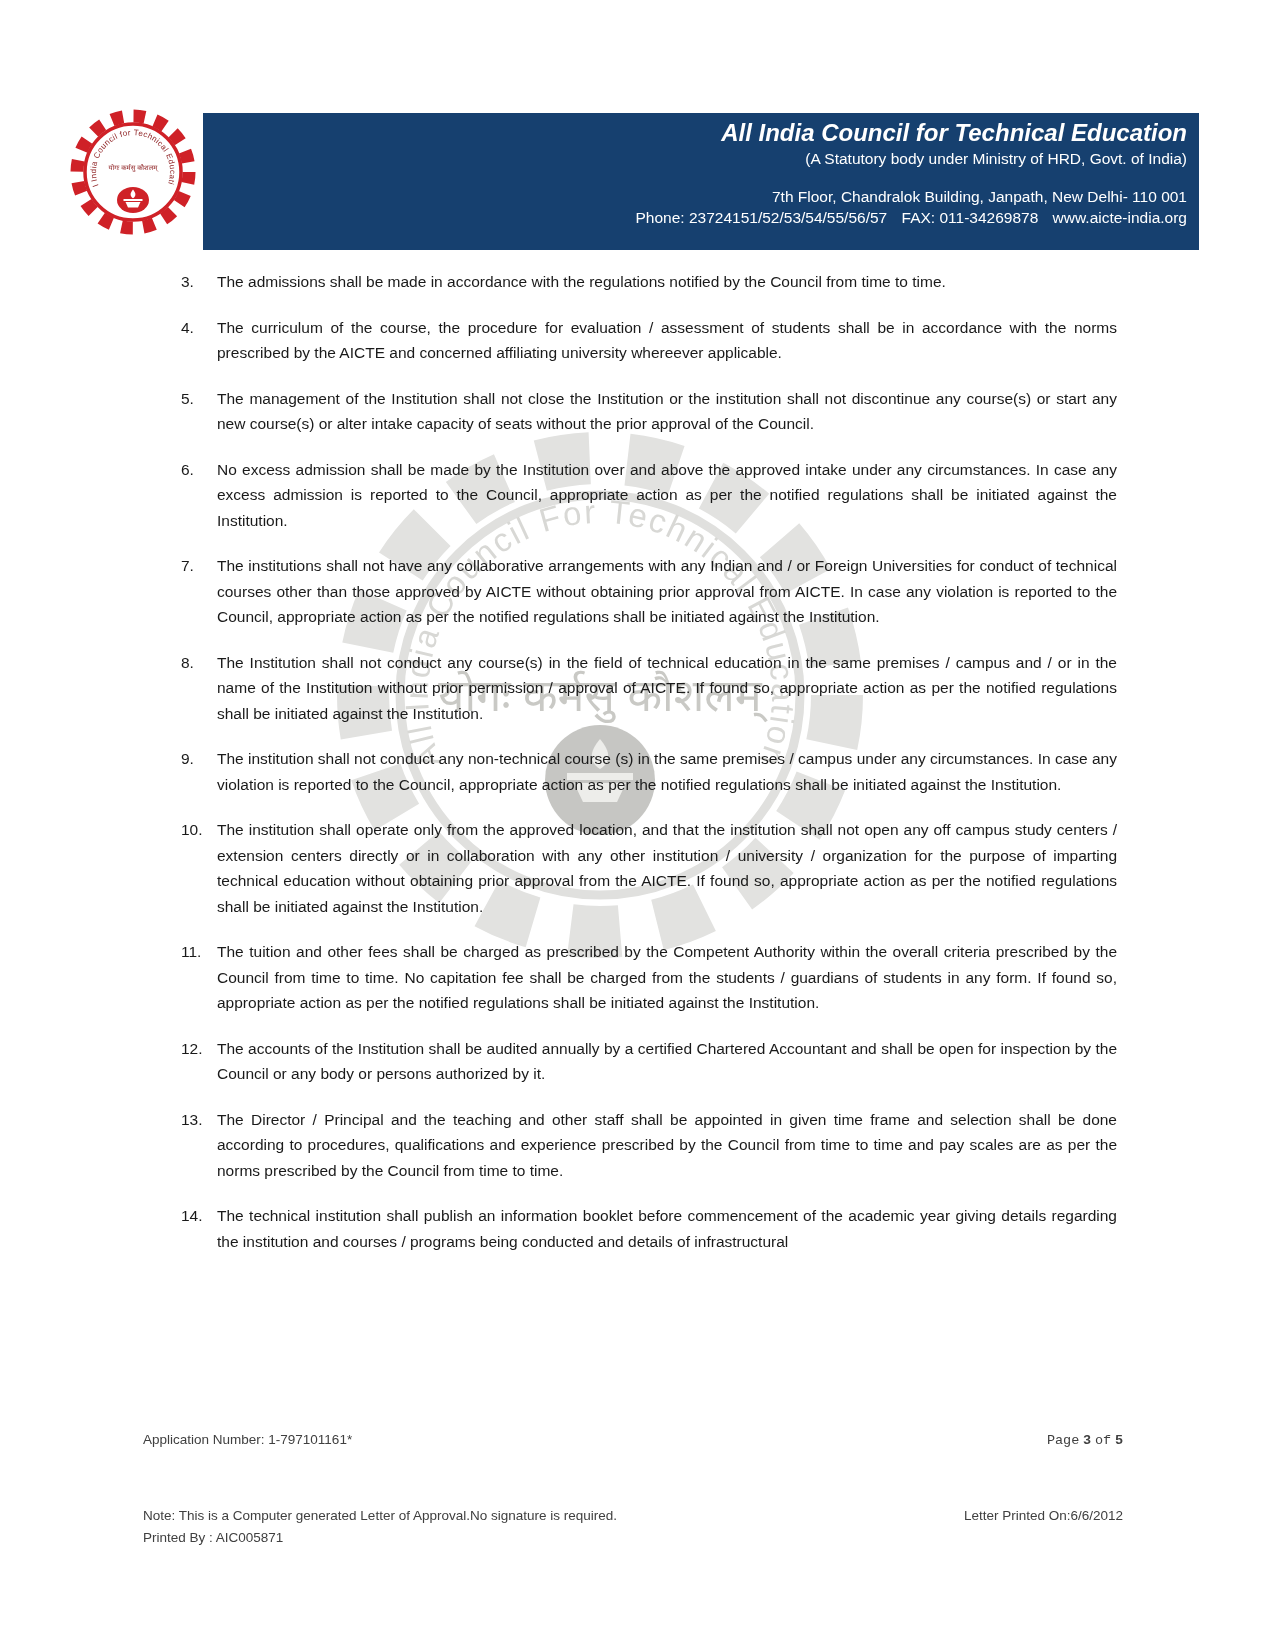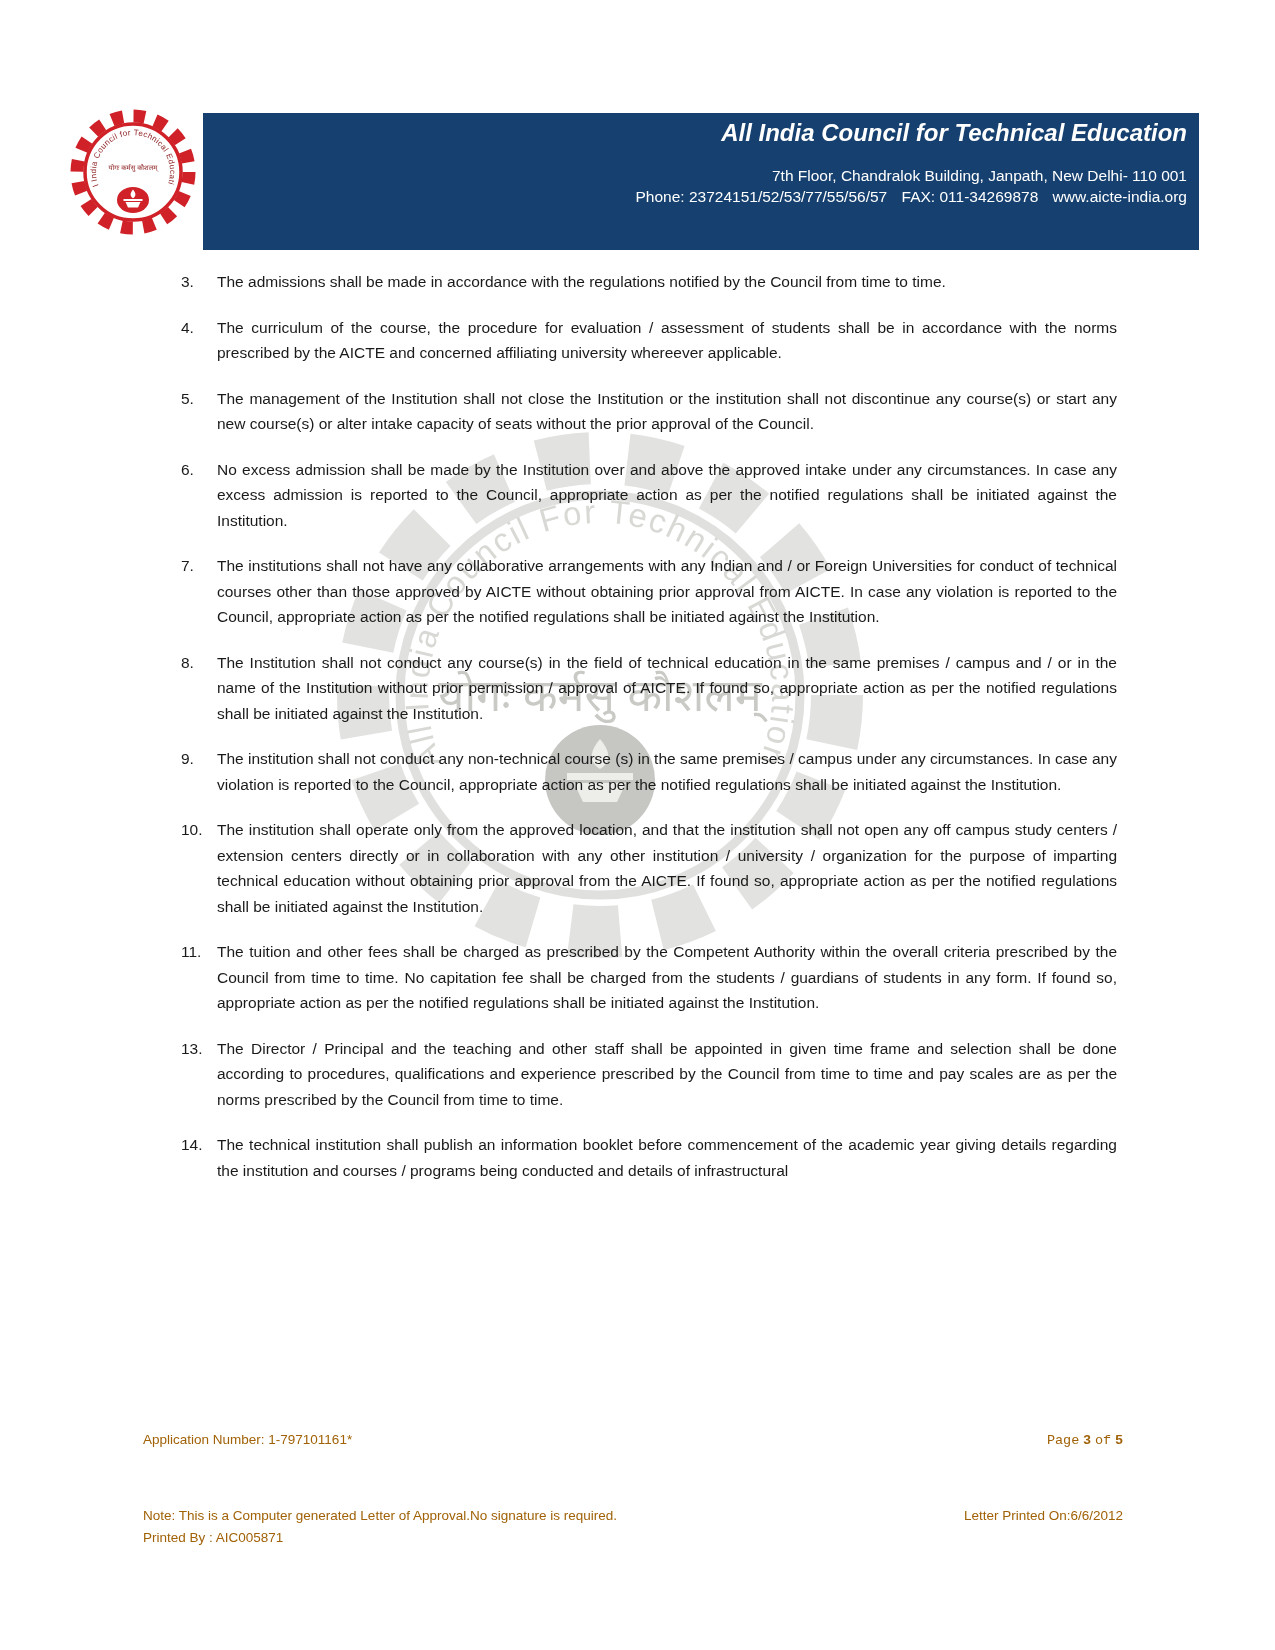--- a/index.html
+++ b/index.html
@@ -38,21 +38,21 @@
     font-size:15.5px;line-height:25.5px;
   }
   .list-item{display:flex;margin-bottom:20px;}
   .item-number{width:36px;flex:0 0 36px;}
   .item-text{flex:1;text-align:justify;}
 
   
   .footer-row{
     position:absolute;left:143px;width:980px;
     display:flex;justify-content:space-between;
-    font-size:13.5px;line-height:17px;color:#a16207;z-index:1;
+    font-size:13.5px;line-height:17px;color:#404040;z-index:1;
   }
   .footer-row.r1{top:1431px;}
   .footer-row.r2{top:1507px;}
   .footer-row.r3{top:1529px;justify-content:flex-start;text-align:center;}
   .bold{font-weight:bold;}
   .page-indicator span{display:inline;font-family:Liberation Mono, monospace;}
 </style>
 </head>
 <body>
 
@@ -93,23 +93,24 @@
         <ellipse cx="76" cy="100" rx="16" ry="13" fill="#cf2127"></ellipse>
         <rect x="66.5" y="99" width="19" height="2" fill="#ffffff"></rect>
         <path d="M68.5,102 h15 l-2.5,5.5 h-10 z" fill="#ffffff"></path>
         <path d="M76,89.5 c3.2,3.8 3.2,6.6 0,8.8 c-3.2,-2.2 -3.2,-5 0,-8.8" fill="#ffffff"></path>
       </g>
     </svg>
   </div>
 
   <div class="header-bar">
     <div class="org-name">All India Council for Technical Education</div>
+    <div class="org-subtitle">(A Statutory body under Ministry of HRD, Govt. of India)</div>
     <div class="org-address">7th Floor, Chandralok Building, Janpath, New Delhi- 110 001</div>
     <div class="org-contact">
-      <span>Phone: 23724151/52/53/77/55/56/57</span><span class="sep"></span>
+      <span>Phone: 23724151/52/53/54/55/56/57</span><span class="sep"></span>
       <span>FAX: 011-34269878</span><span class="sep"></span>
       <span class="website">www.aicte-india.org</span>
     </div>
   </div>
 
   <div class="body-list">
     <div class="list-item">
       <div class="item-number">3.</div>
       <div class="item-text">The admissions shall be made in accordance with the regulations notified by the Council from time to time.</div>
     </div>
@@ -139,20 +140,24 @@
     </div>
     <div class="list-item">
       <div class="item-number">10.</div>
       <div class="item-text">The institution shall operate only from the approved location, and that the institution shall not open any off campus study centers / extension centers directly or in collaboration with any other institution / university / organization for the purpose of imparting technical education without obtaining prior approval from the AICTE. If found so, appropriate action as per the notified regulations shall be initiated against the Institution.</div>
     </div>
     <div class="list-item">
       <div class="item-number">11.</div>
       <div class="item-text">The tuition and other fees shall be charged as prescribed by the Competent Authority within the overall criteria prescribed by the Council from time to time. No capitation fee shall be charged from the students / guardians of students in any form. If found so, appropriate action as per the notified regulations shall be initiated against the Institution.</div>
     </div>
     <div class="list-item">
+      <div class="item-number">12.</div>
+      <div class="item-text">The accounts of the Institution shall be audited annually by a certified Chartered Accountant and shall be open for inspection by the Council or any body or persons authorized by it.</div>
+    </div>
+    <div class="list-item">
       <div class="item-number">13.</div>
       <div class="item-text">The Director / Principal and the teaching and other staff shall be appointed in given time frame and selection shall be done according to procedures, qualifications and experience prescribed by the Council from time to time and pay scales are as per the norms prescribed by the Council from time to time.</div>
     </div>
     <div class="list-item">
       <div class="item-number">14.</div>
       <div class="item-text">The technical institution shall publish an information booklet before commencement of the academic year giving details regarding the institution and courses / programs being conducted and details of infrastructural</div>
     </div>
   </div>
 
   <div class="footer-row r1">

